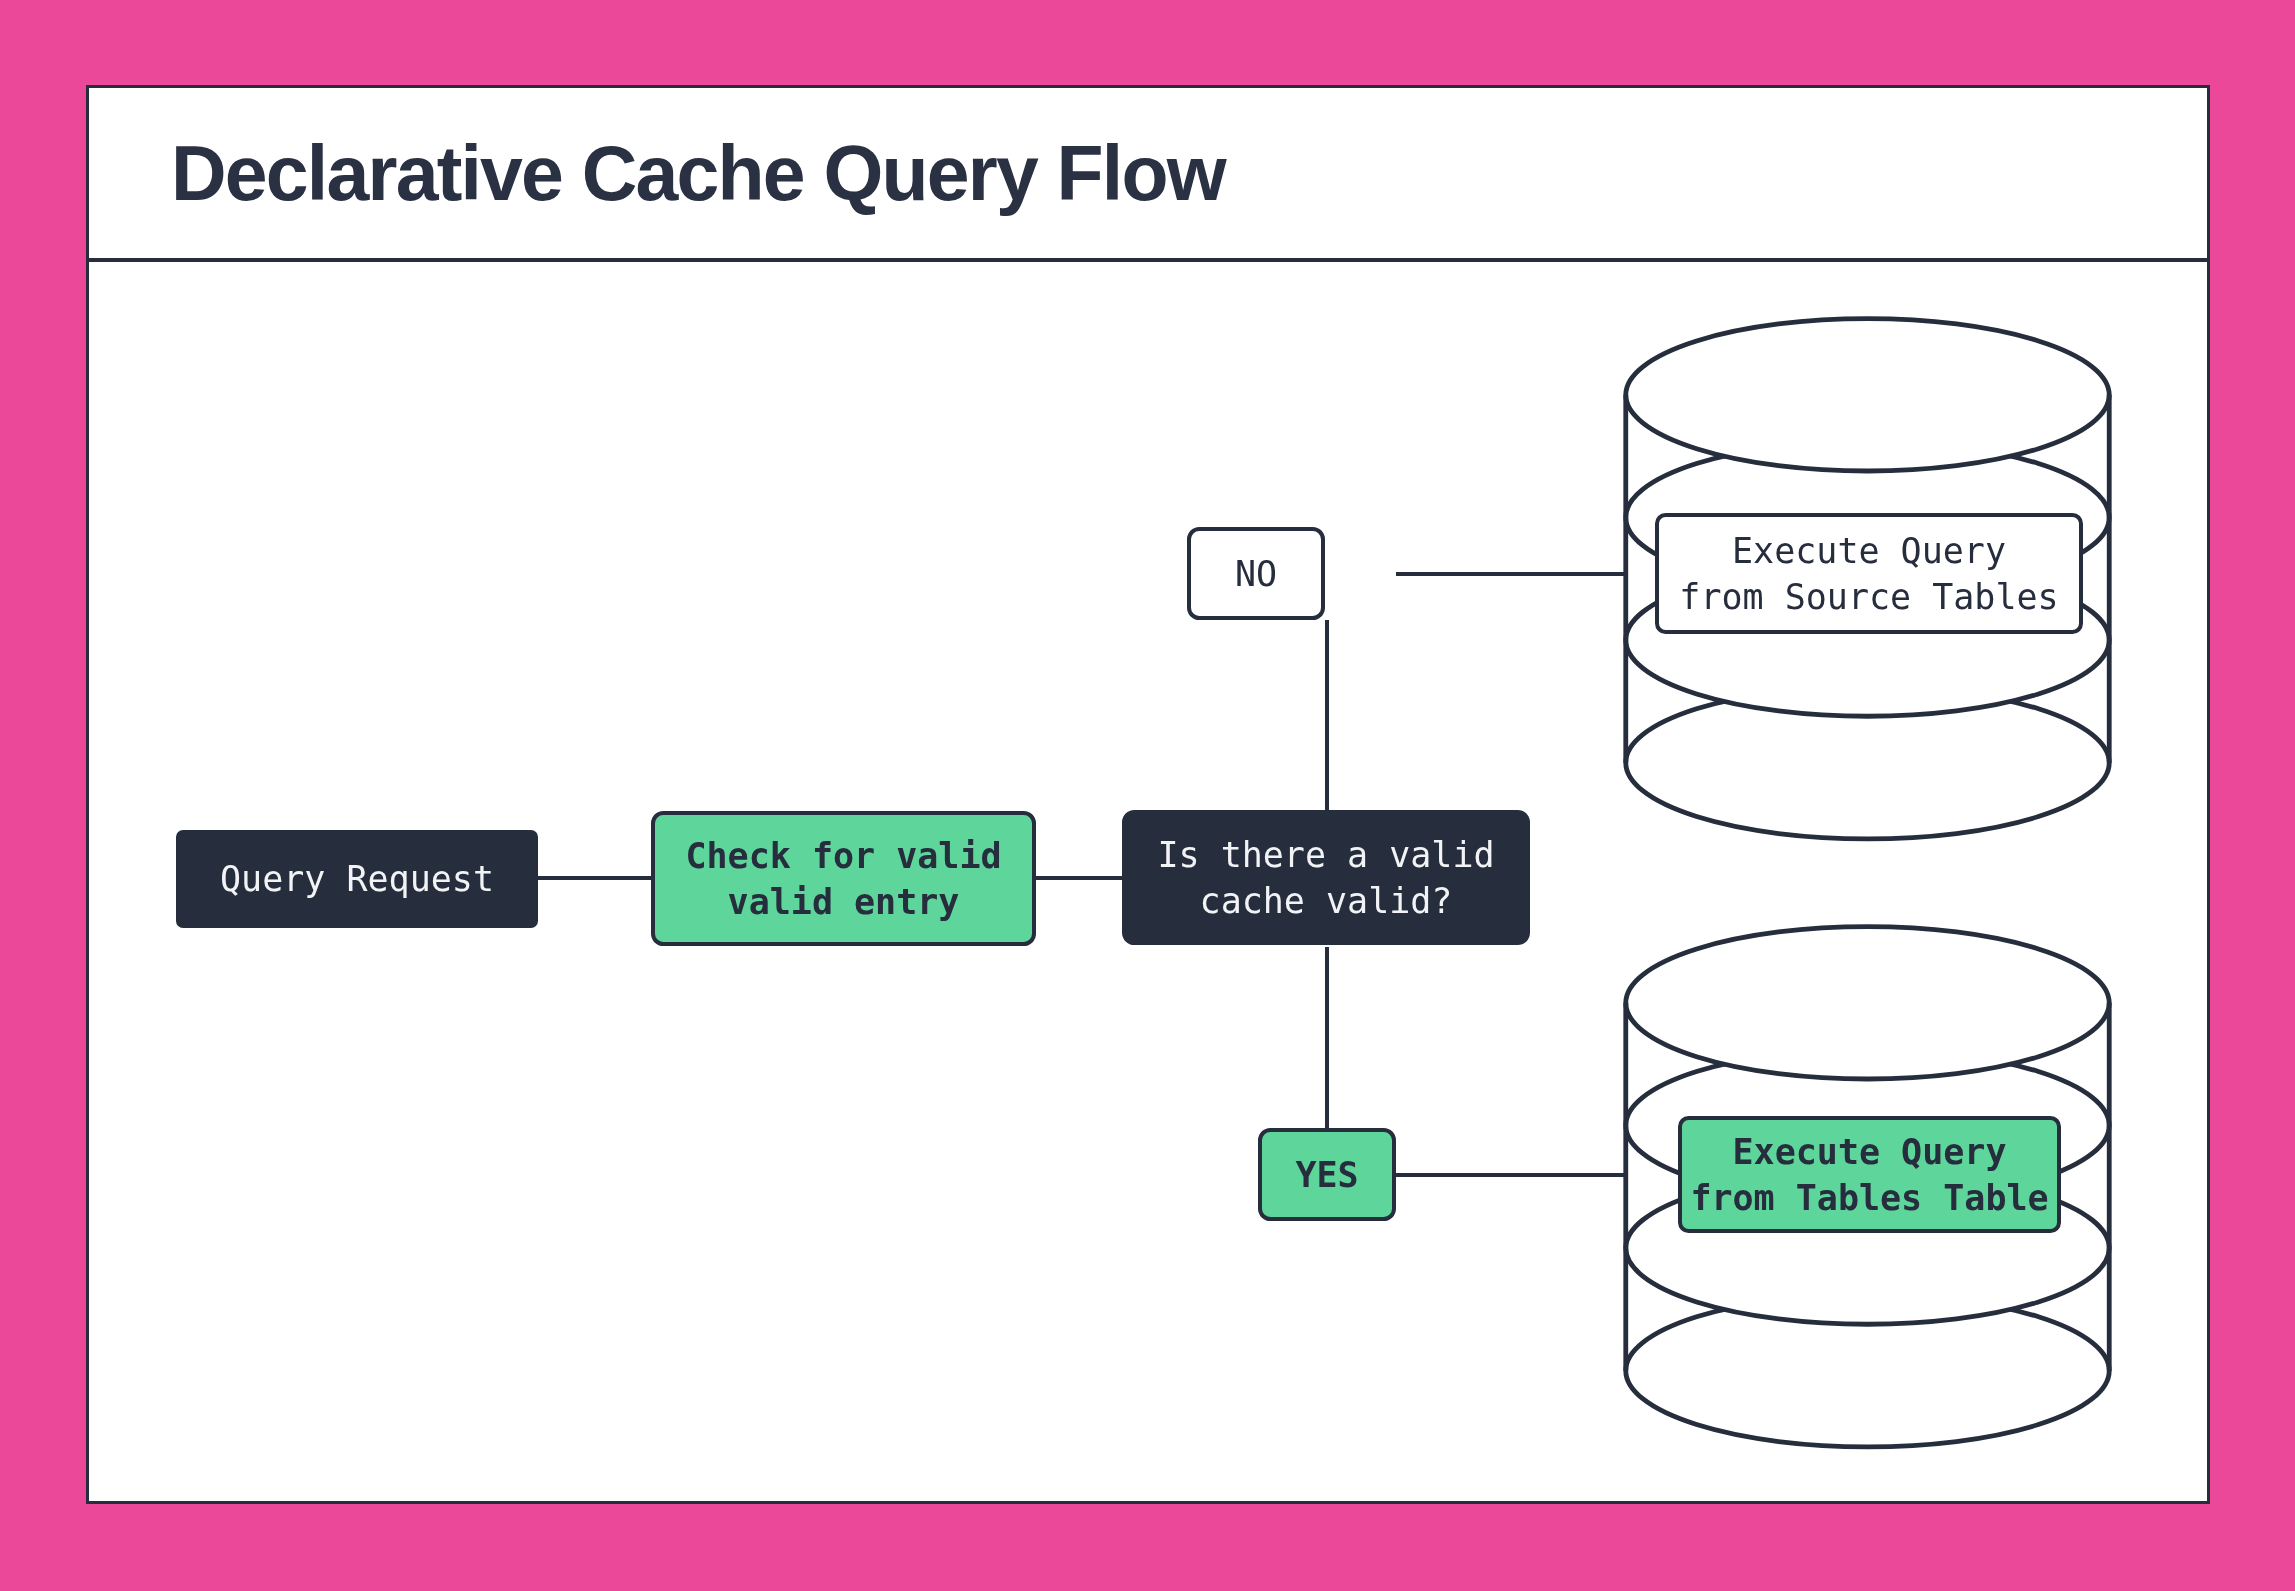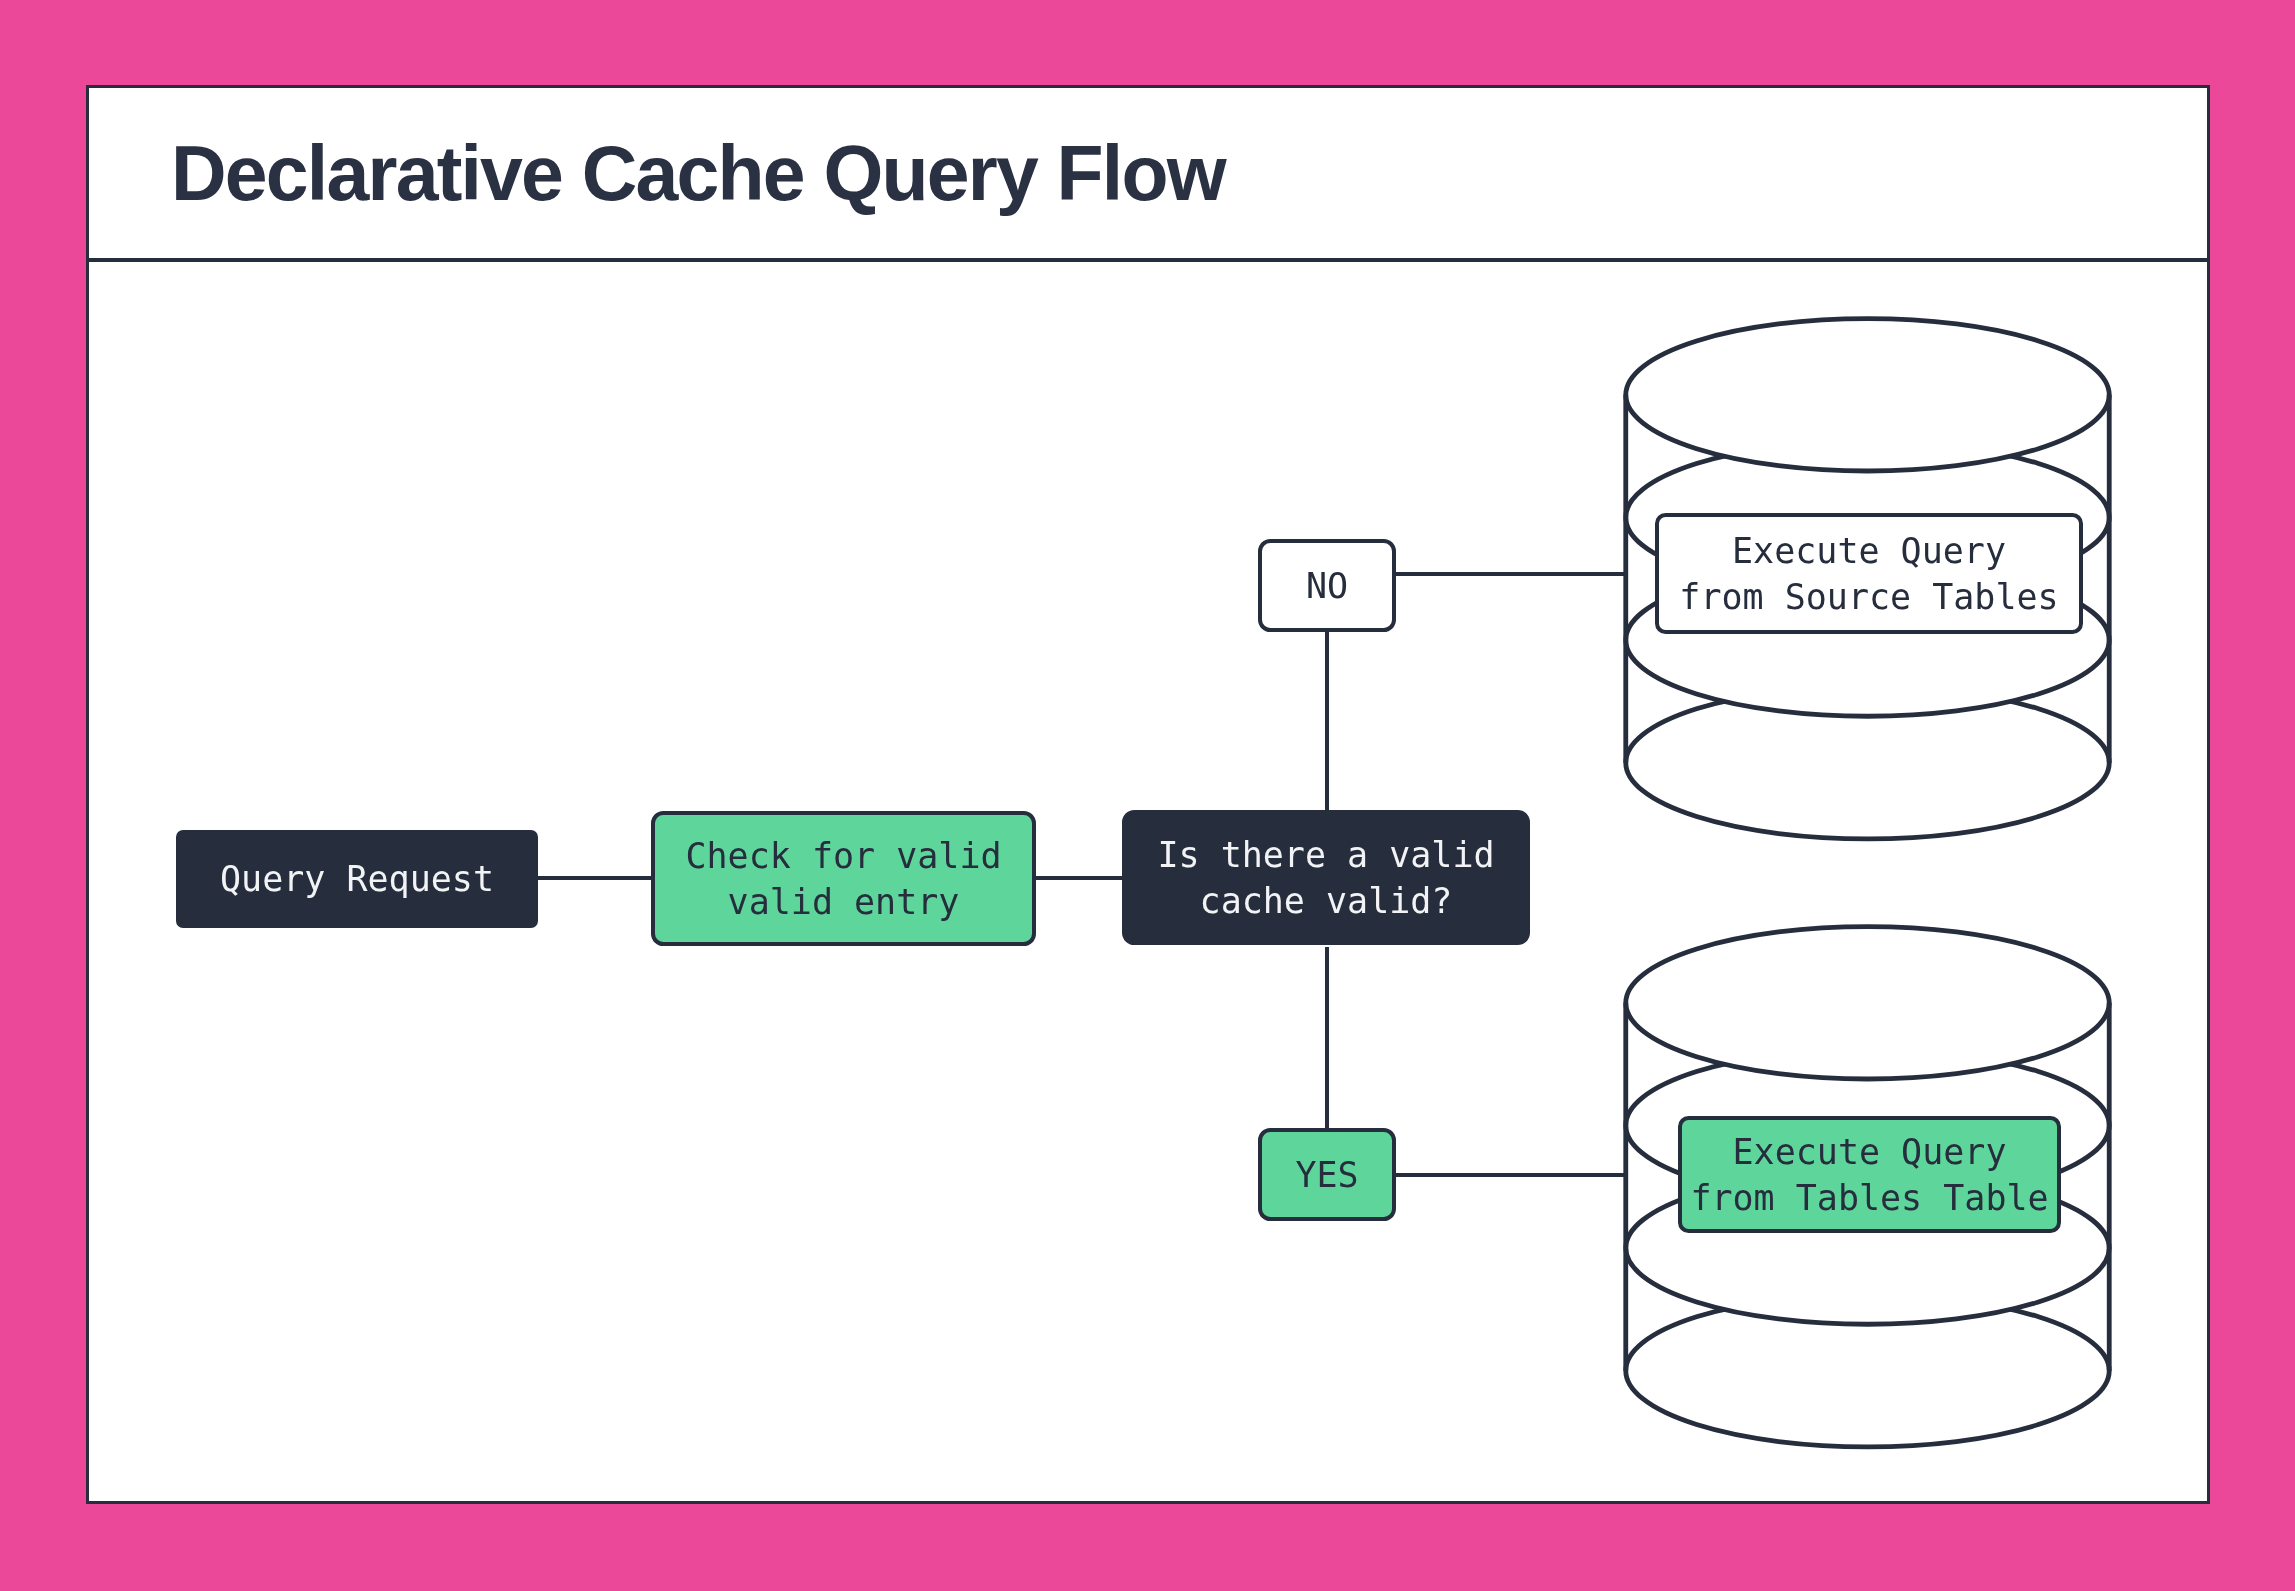--- a/index.html
+++ b/index.html
@@ -63,20 +63,21 @@
     white-space: nowrap;
     z-index: 3;
   }
   .node-dark {
     background: #262d3d;
     color: #f2f3f5;
   }
   .node-green {
     background: #5ed69b;
     color: #262d3d;
+    font-weight: bold;
   }
   .node-white {
     background: #ffffff;
     color: #262d3d;
   }
   .db-svg {
     position: absolute;
     z-index: 2;
   }
   .connector { z-index: 1; }
@@ -126,21 +127,21 @@
   <div class="node node-green" style="left:651px; top:811px; width:385px; height:135px;">
     <div>Check for valid</div>
     <div>valid entry</div>
   </div>
 
   <div class="node node-dark" style="left:1122px; top:810px; width:408px; height:135px;">
     <div>Is there a valid</div>
     <div>cache valid?</div>
   </div>
 
-  <div class="node node-white" style="left:1258px; top:527px; width:138px; height:93px;margin-top:12px;">
+  <div class="node node-white" style="left:1187px; top:527px; width:138px; height:93px;">
     <div>NO</div>
   </div>
 
   <div class="node node-green" style="left:1258px; top:1128px; width:138px; height:93px;">
     <div>YES</div>
   </div>
 
   <div class="node node-white" style="left:1655px; top:513px; width:428px; height:121px; border-radius:10.5px;">
     <div>Execute Query</div>
     <div>from Source Tables</div>

